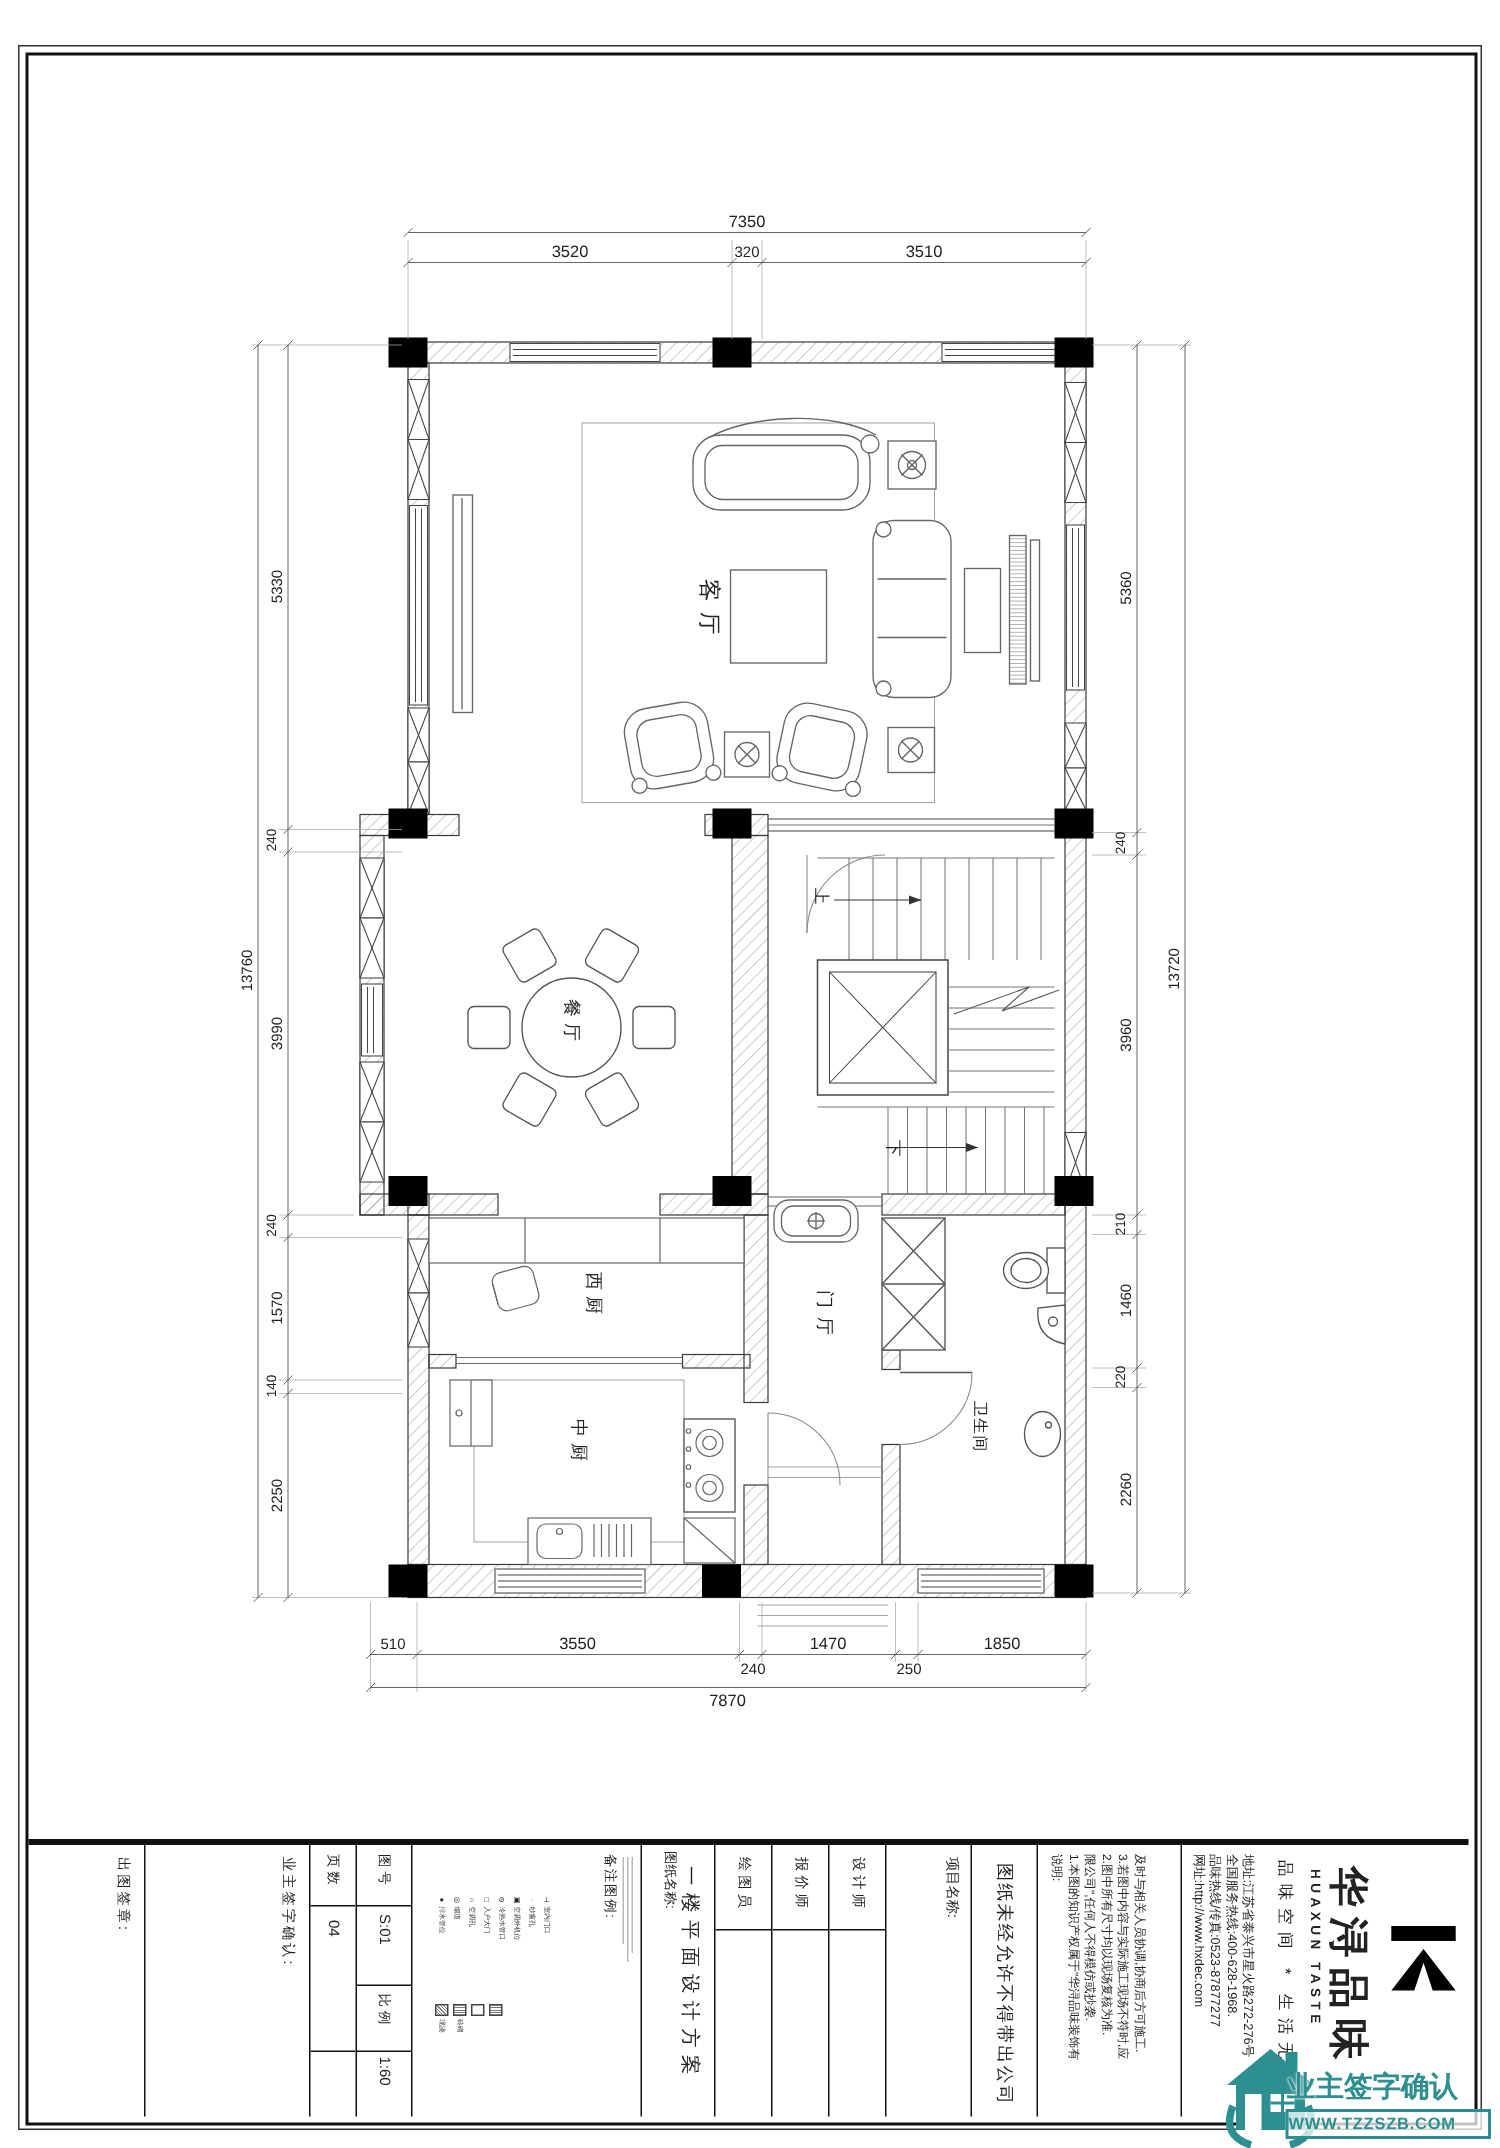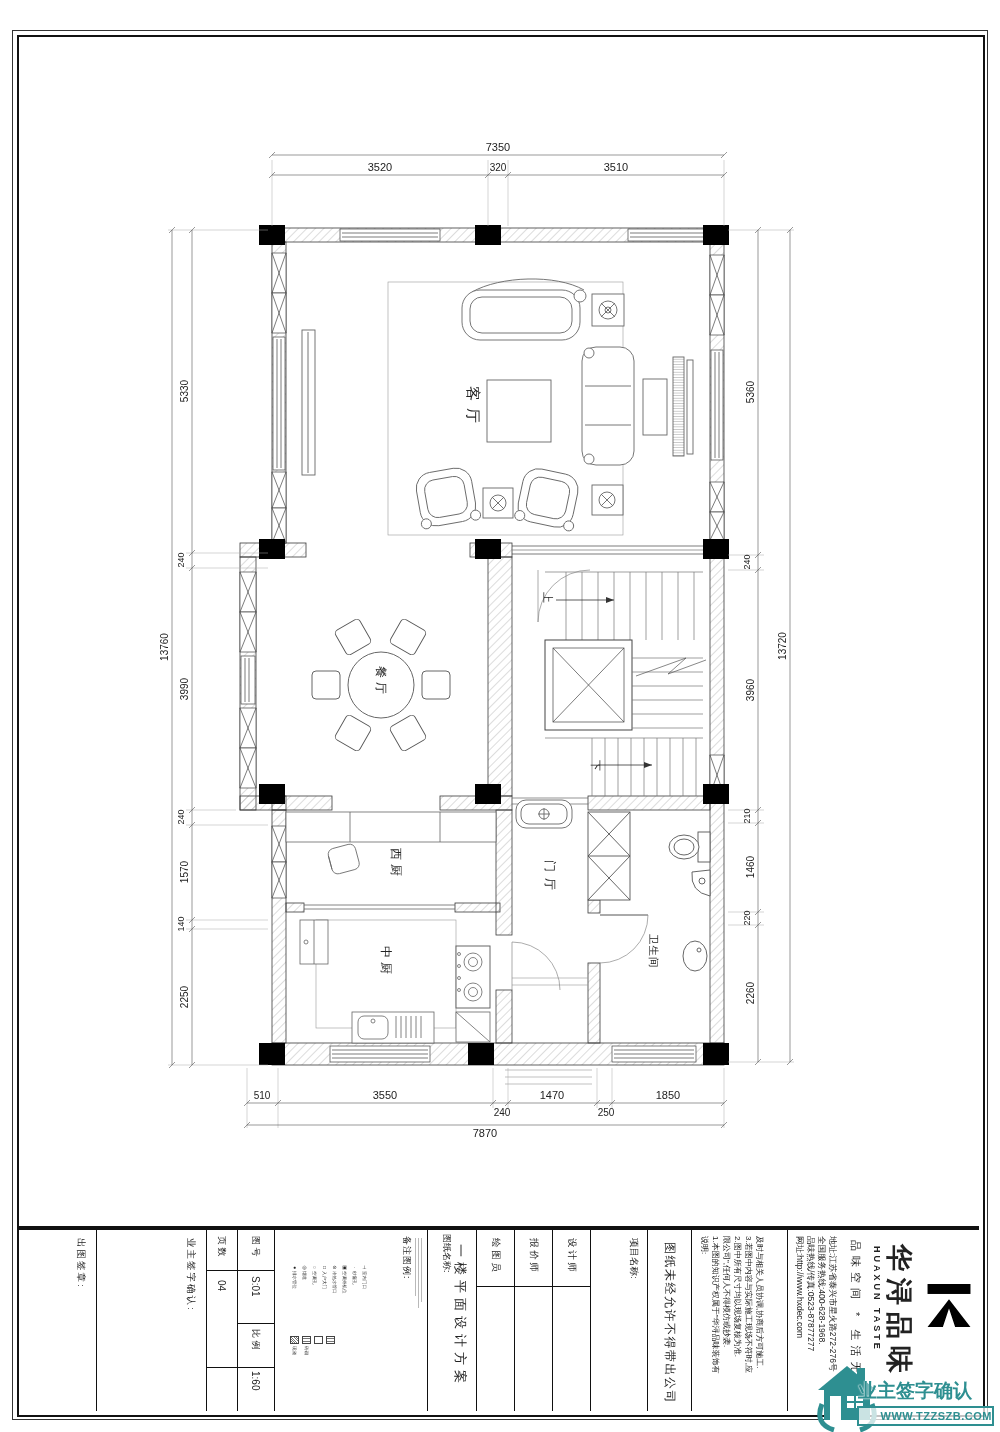--- a/index.html
+++ b/index.html
@@ -19,21 +19,21 @@
   .lg-lab{writing-mode:vertical-rl;text-orientation:sideways;font-size:4.5px;margin:0 auto;color:#333;}
   .sw{position:absolute;width:7px;height:6px;border:0.5px solid #444;}
   .sw-hatch{background:repeating-linear-gradient(45deg,#fff 0,#fff 1px,#777 1px,#777 1.6px);}
   .sw-lines{background:repeating-linear-gradient(0deg,#fff 0,#fff 1px,#777 1px,#777 1.6px);}
   .micronote{position:absolute;width:1px;background:#b9b9b9;}
   
   #watermark{z-index:9;}
   #wm-name{left:858px;top:1378px;font-size:19px;font-weight:bold;letter-spacing:0px;
     color:#2e8f91;text-shadow:0 0 2px #fff,0 0 1px #fff;z-index:9;}
   #wm-band{left:857px;top:1406px;width:133px;height:16px;border:2px solid #2e8f91;background:rgba(255,255,255,.75);
-    color:#2e8f91;font-size:11px;font-weight:bold;text-align:right;line-height:16px;letter-spacing:.5px;z-index:9;}
+    color:#2e8f91;font-size:11px;font-weight:bold;text-align:left;line-height:16px;letter-spacing:.5px;z-index:9;}
   svg text{font-family:"Liberation Sans","DejaVu Sans",sans-serif;fill:#222;}
 </style>
 </head>
 <body>
 
 <div class="abs" id="frame-outer"></div>
 <div class="abs" id="frame-inner"></div>
 
 <svg class="abs" style="left:0;top:0;" width="1000" height="1226" viewBox="0 0 1000 1226">
   <defs>

